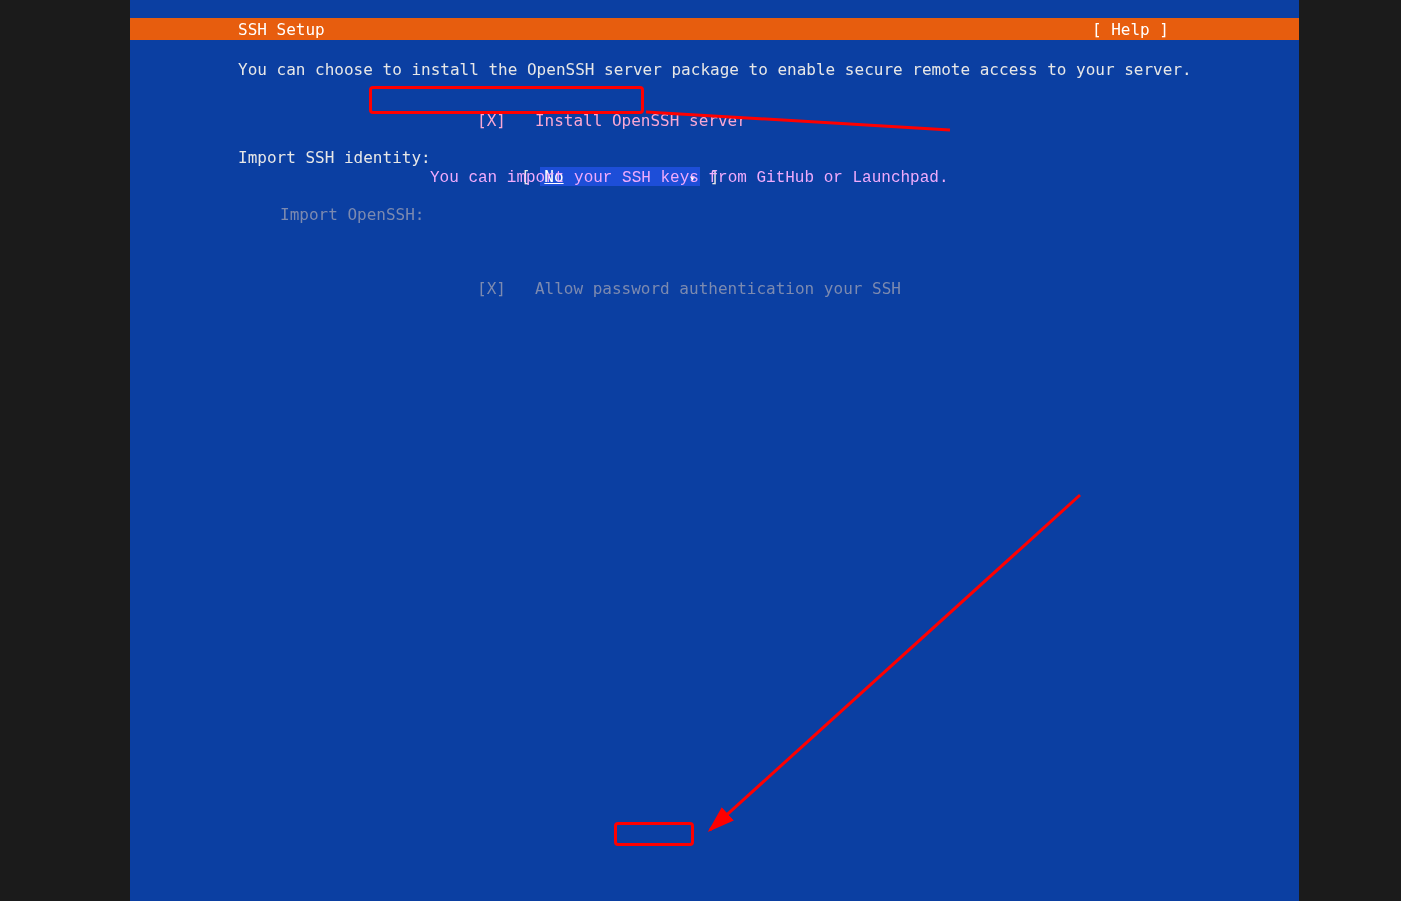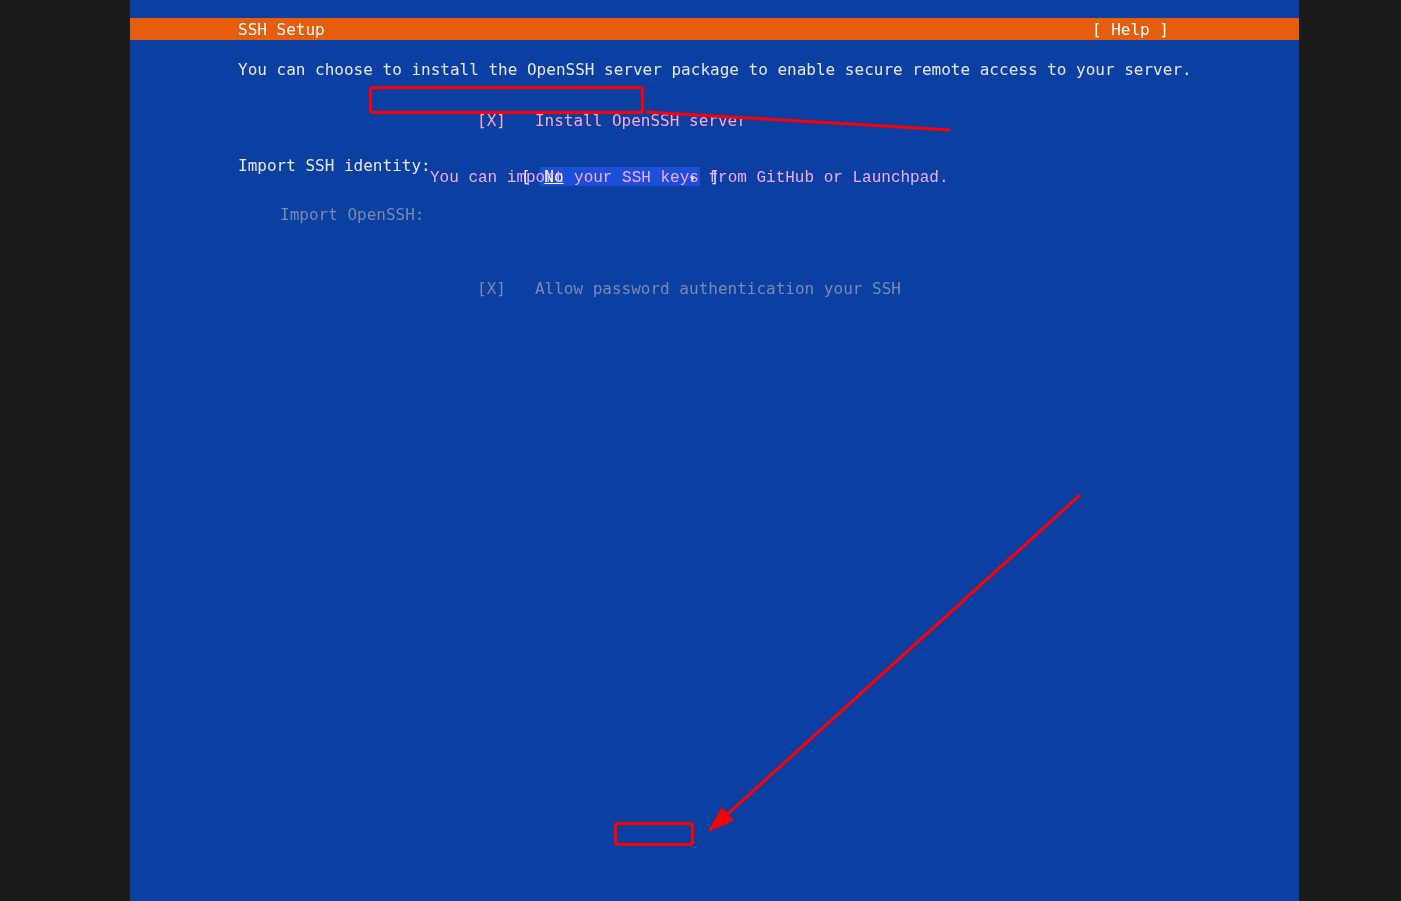--- a/index.html
+++ b/index.html
@@ -59,21 +59,21 @@
     white-space: pre;
   }
   .checkbox-row-1 {
     position: absolute;
     left: 270px; top: 52px;
     white-space: pre;
     color: #f9a8d4;
   }
   .identity-label {
     position: absolute;
-    left: 108px; top: 116px;
+    left: 108px; top: 108px;
     white-space: pre;
   }
   .identity-select-wrap {
     position: absolute;
     left: 314px; top: 108px;
     white-space: pre;
   }
   .identity-select {
     background: #1d4ed8;
     color: #ffffff;

